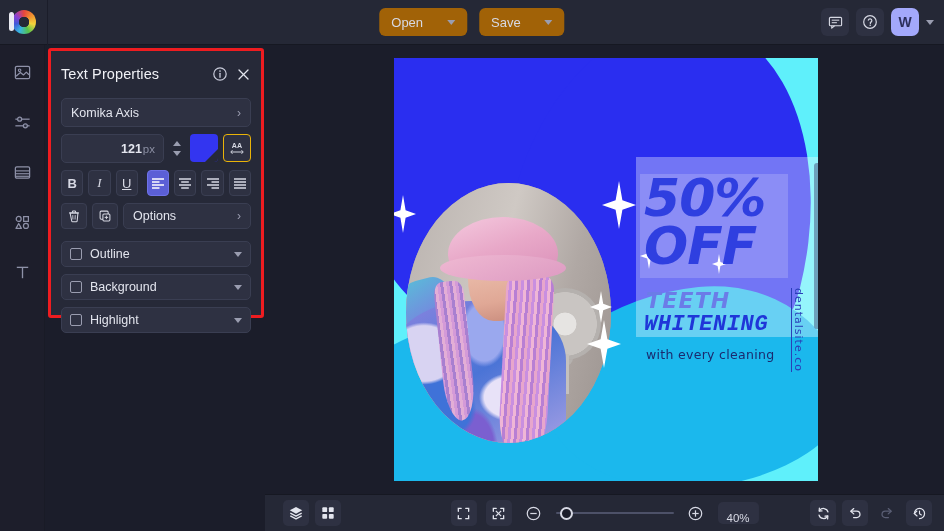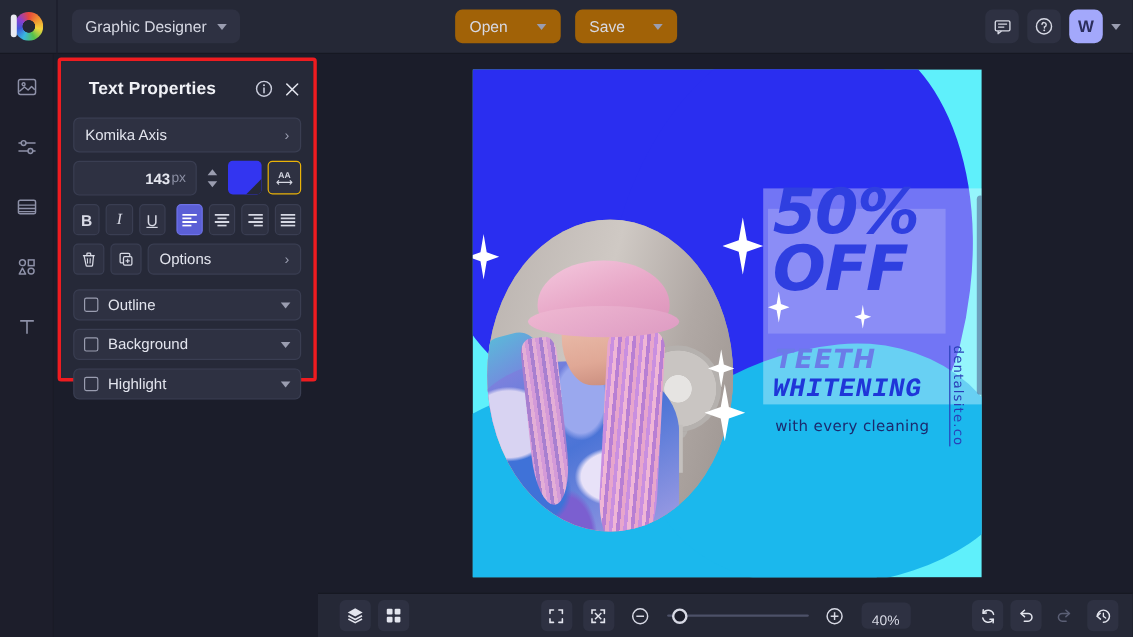--- a/index.html
+++ b/index.html
@@ -106,22 +106,22 @@
     position: absolute; left: 51px; top: 51px;
     width: 210px; height: 264px;
     background: #262938;
     padding: 8px 10px 0 10px;
   }
   .panel-head {
     display: flex; align-items: center;
     height: 30px; margin-bottom: 9px;
   }
   .panel-title {
-    color: #f0f1f6; font-size: 14.5px; font-weight: bold;
-    flex: 1; letter-spacing: .1px; margin-left: 13px;
+    color: #f0f1f6; font-size: 14.5px; font-weight: normal;
+    flex: 1; letter-spacing: .1px;
   }
   .head-icon { margin-left: 8px; cursor: pointer; display: flex; }
 
   .row { display: flex; align-items: flex-start; gap: 5px; margin-bottom: 7px; }
 
   .font-field {
     width: 100%; height: 29px;
     background: #2e3142; border: 1px solid #3a3e52; border-radius: 5px;
     display: flex; align-items: center; padding: 0 9px;
     color: #e3e5ee; font-size: 12.5px; cursor: pointer;
@@ -326,21 +326,21 @@
     position: absolute; left: 242px; top: 99px;
     width: 186px; height: 180px;
     background: rgba(255,255,255,0.34);
   }
   .sel-box {
     position: absolute; left: 246px; top: 116px;
     width: 148px; height: 104px;
     background: rgba(255,255,255,0.18);
   }
   .c-50off {
-    position: absolute; left: 250px; top: 96px;
+    position: absolute; left: 250px; top: 117px;
     width: 180px;
     color: #2f3fe0; font-weight: bold;
     font-family: "DejaVu Sans", sans-serif;
     font-size: 52px; line-height: 0.92;
     letter-spacing: -1px;
     font-style: italic;
   }
   .c-teeth {
     position: absolute; left: 252px; top: 230px;
     color: #6b7ce8; font-weight: bold;
@@ -421,24 +421,20 @@
 </style>
 </head>
 <body>
 
 <div id="app">
 
   <div id="topbar">
     <div class="logo-wrap">
       <div class="logo"></div>
     </div>
-    <div class="doc-tab">
-      <span>Graphic Designer</span>
-      <span class="caret"></span>
-    </div>
 
     <div class="center-btns">
       <div class="tbtn">
         <span>Open</span>
         <span class="caret"></span>
       </div>
       <div class="tbtn">
         <span>Save</span>
         <span class="caret"></span>
       </div>
@@ -529,21 +525,21 @@
 
     <div class="row">
       <div class="font-field">
         <span>Komika Axis</span>
         <span class="chev-r">›</span>
       </div>
     </div>
 
     <div class="row">
       <div class="size-field">
-        <span class="size-val">143</span>
+        <span class="size-val">121</span>
         <span class="size-unit">px</span>
       </div>
       <div class="spinner">
         <span class="sp-up"></span>
         <span class="sp-dn"></span>
       </div>
       <div class="swatch" id="color-swatch" style="background: rgb(51, 53, 240);"></div>
       <div class="aa-btn">
         <svg class="ic" width="18" height="16" viewBox="0 0 20 18">
           <text x="10" y="9" font-size="8" font-family="Liberation Sans, sans-serif" font-weight="bold" fill="#d7d9e4" text-anchor="middle">AA</text>

